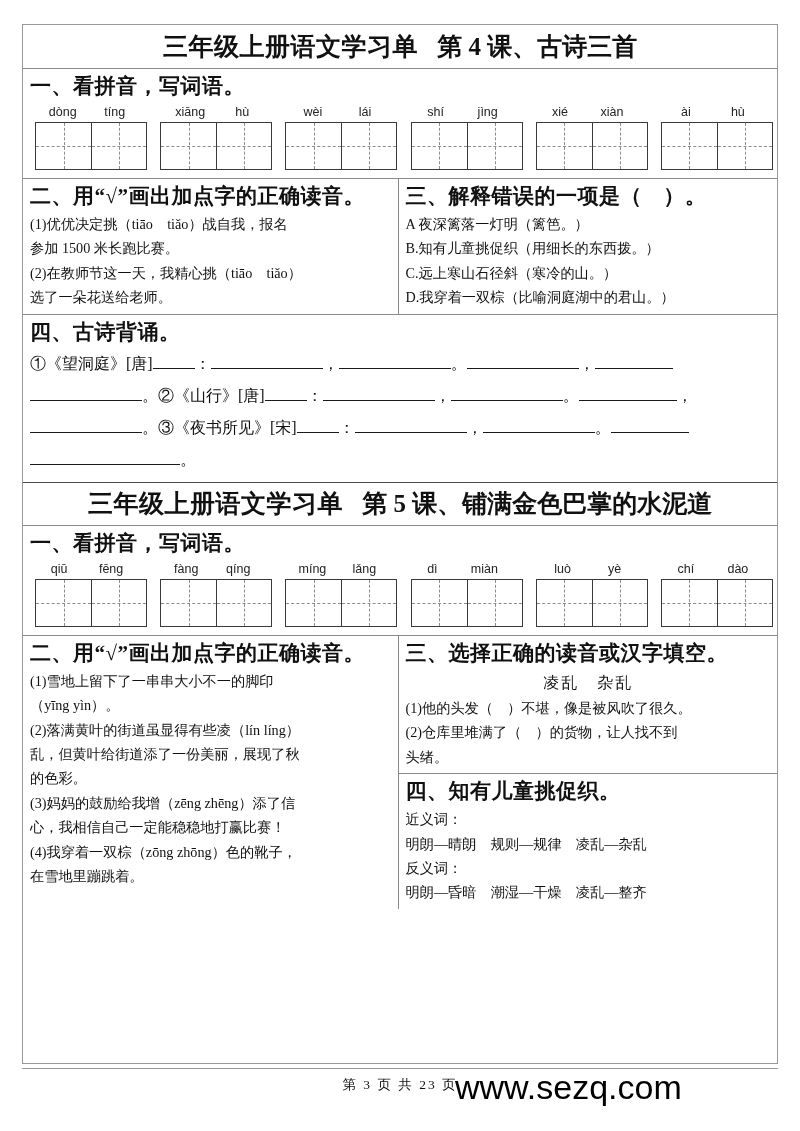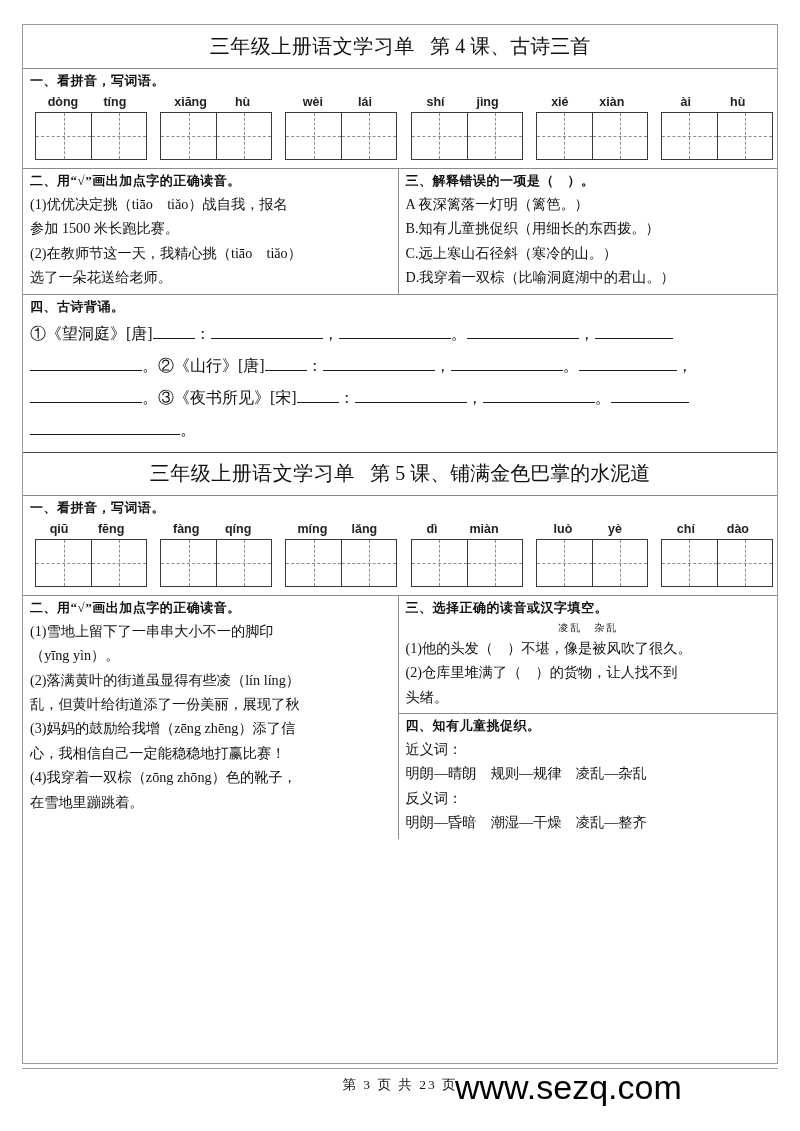--- a/index.html
+++ b/index.html
@@ -28,46 +28,46 @@
   
   .title-band {
     border-bottom: 1px solid #8a8a8a;
     height: 44px;
     display: flex; align-items: center; justify-content: center;
     background: #fff;
   }
   .title-band.second { border-top: 1px solid #4a4a4a; }
   .title-text {
     font-family: "Liberation Serif", "DejaVu Serif", serif;
-    font-weight: 400;
-    font-size: 20px;
+    font-weight: 700;
+    font-size: 25px;
     letter-spacing: 0.5px;
     white-space: nowrap;
   }
   .title-text .lesson { letter-spacing: 0px; }
 
   
   .row { border-bottom: 1px solid #8a8a8a; }
   .row:last-child { border-bottom: none; }
 
   .sec-head {
     font-weight: 700;
-    font-size: 13px;
+    font-size: 21px;
     padding: 3px 6px 1px 7px;
     letter-spacing: 0.5px;
   }
 
   
   .pinyin-block { padding: 4px 4px 8px 4px; }
   .py-groups {
     display: flex;
     justify-content: space-between;
     padding: 0 8px;
   }
-  .py-group { width: 104px; font-weight: bold; }
+  .py-group { width: 104px; }
   .py-row {
     display: flex;
     font-family: "Liberation Sans", "DejaVu Sans", sans-serif;
     font-size: 12.5px;
     color: #222;
     justify-content: space-around;
     padding-bottom: 3px;
   }
   .py-row span { display: inline-block; }
   .tz-pair {
@@ -105,21 +105,21 @@
     line-height: 1.72;
     padding: 1px 6px 4px 7px;
   }
   .body-text p { margin: 0; }
 
   .subrow { border-bottom: 1px solid #8a8a8a; }
   .subrow:last-child { border-bottom: none; }
 
   .centered-words {
     text-align: center;
-    font-size: 10px;
+    font-size: 16px;
     line-height: 1.7;
     letter-spacing: 2px;
   }
 
   
   .poem-block {
     font-size: 16px;
     line-height: 2.0;
     padding: 1px 7px 6px 7px;
   }
@@ -363,20 +363,21 @@
     </div>
 
     <div class="row split">
       <div class="col-left">
         <div class="sec-head">二、用“√”画出加点字的正确读音。</div>
         <div class="body-text">
           <p>(1)雪地上留下了一串串大小不一的脚印</p>
           <p>（yīng yìn）。</p>
           <p>(2)落满黄叶的街道虽显得有些凌（lín líng）</p>
           <p>乱，但黄叶给街道添了一份美丽，展现了秋</p>
+          <p>的色彩。</p>
           <p>(3)妈妈的鼓励给我增（zēng zhēng）添了信</p>
           <p>心，我相信自己一定能稳稳地打赢比赛！</p>
           <p>(4)我穿着一双棕（zōng zhōng）色的靴子，</p>
           <p>在雪地里蹦跳着。</p>
         </div>
       </div>
       <div class="col-right">
         <div class="subrow">
           <div class="sec-head">三、选择正确的读音或汉字填空。</div>
           <div class="body-text">

